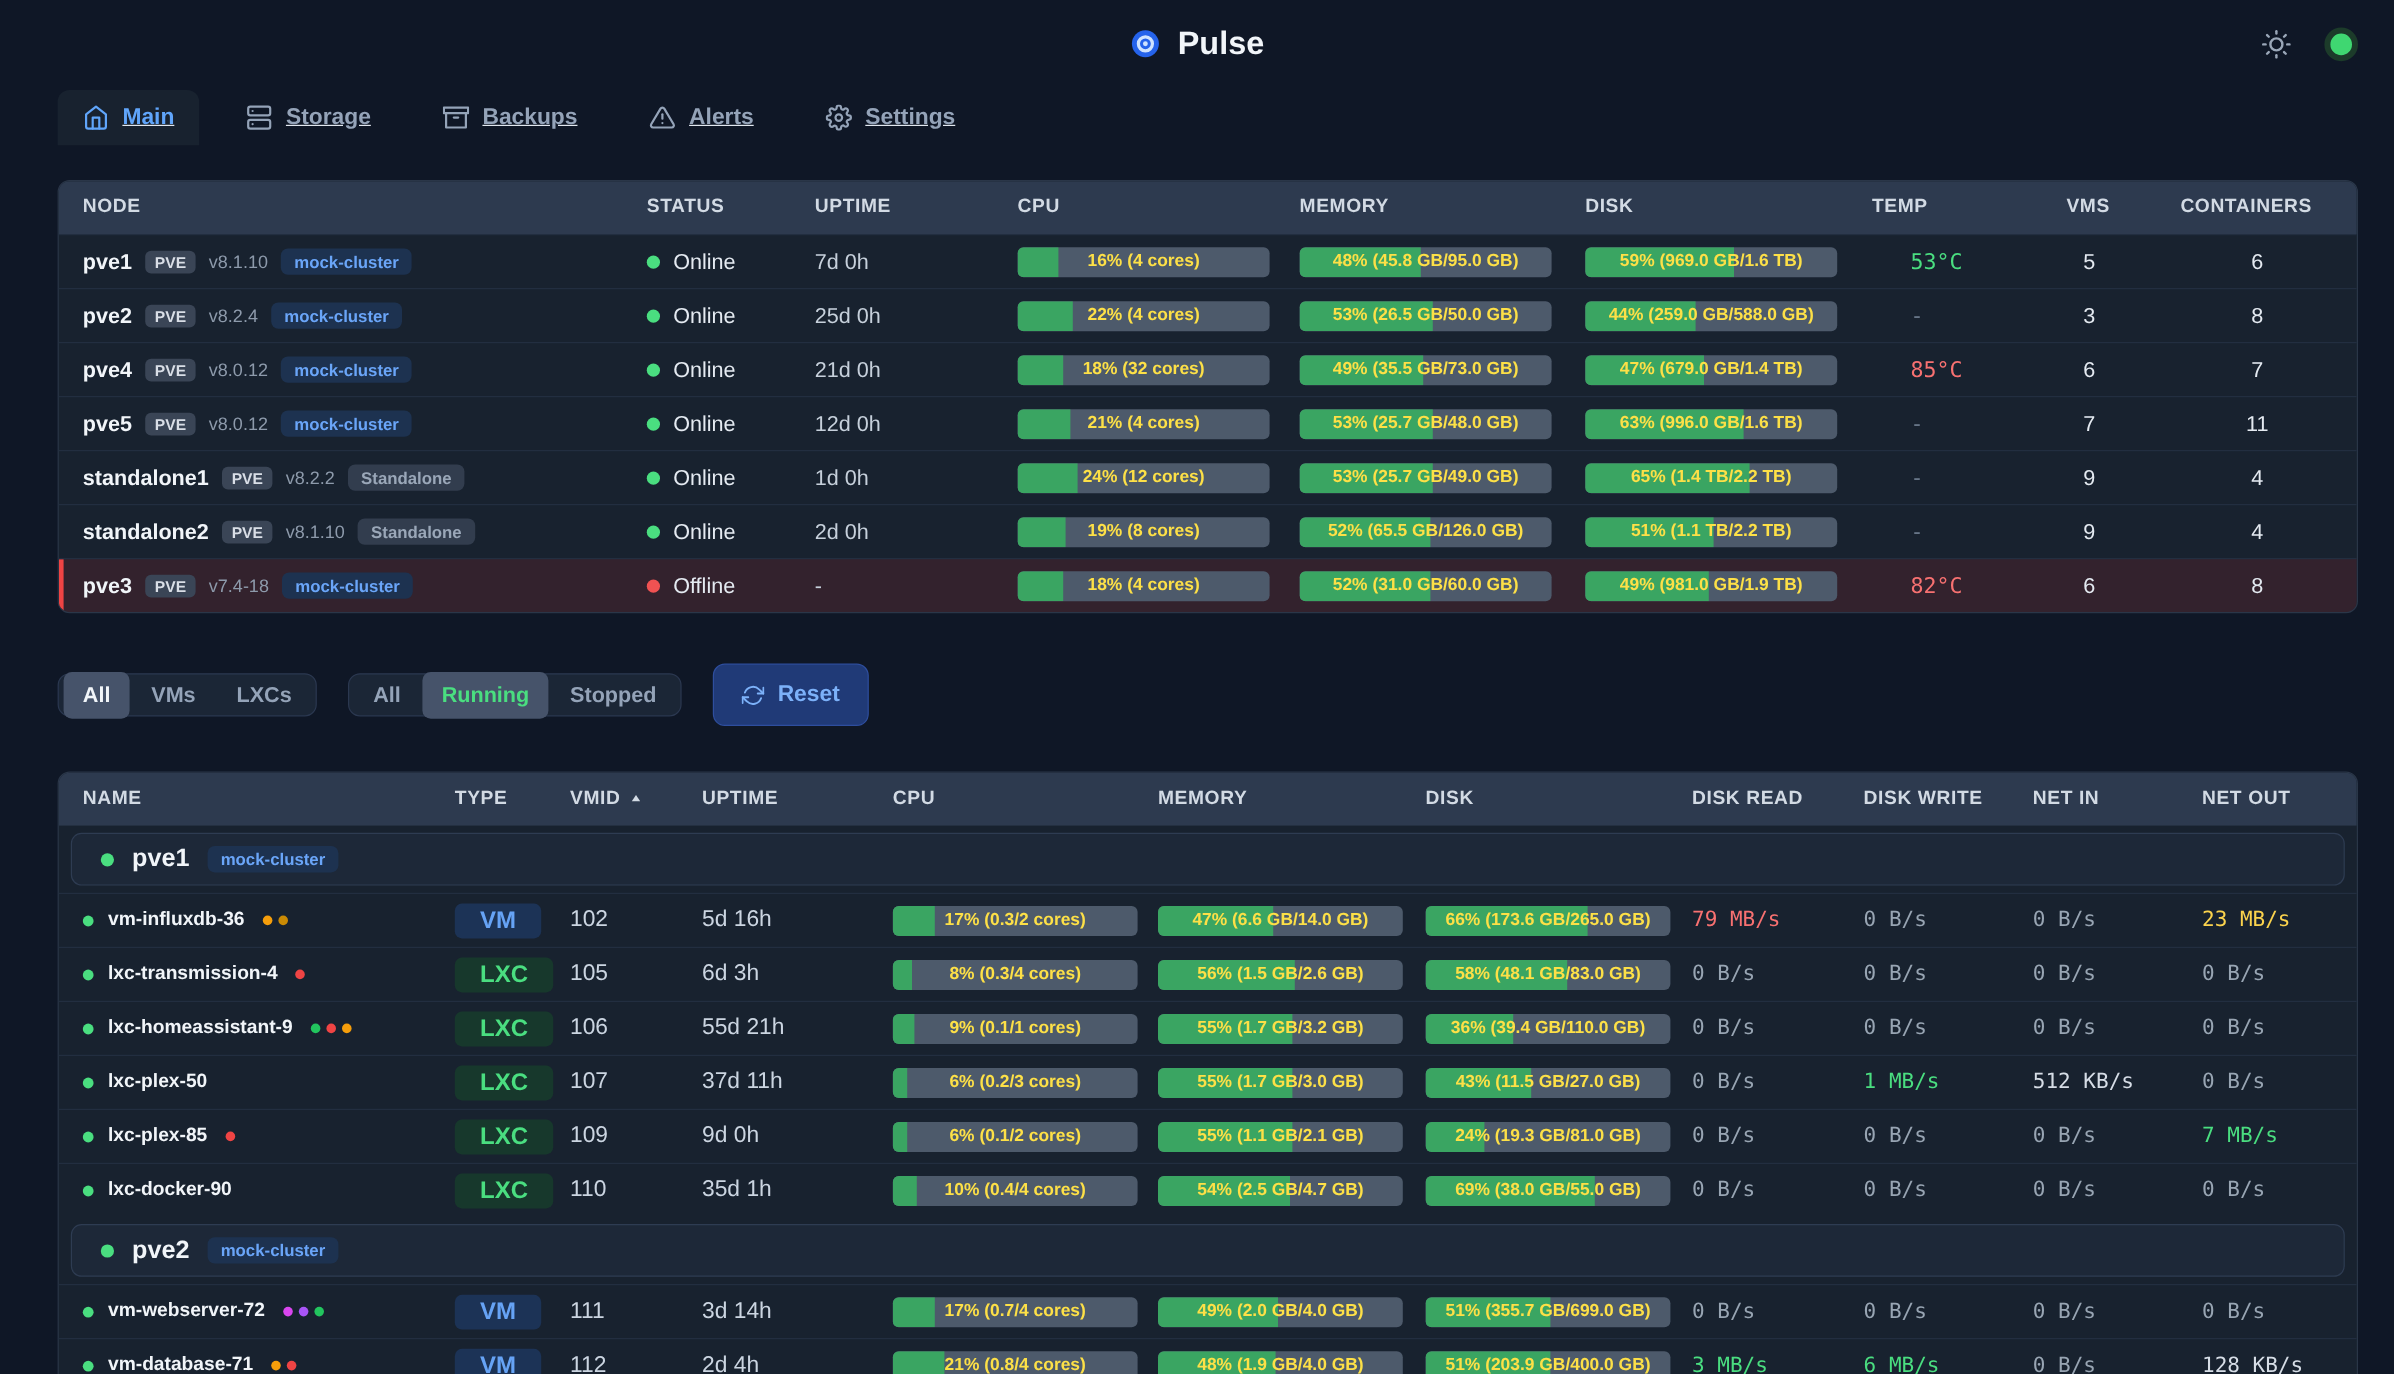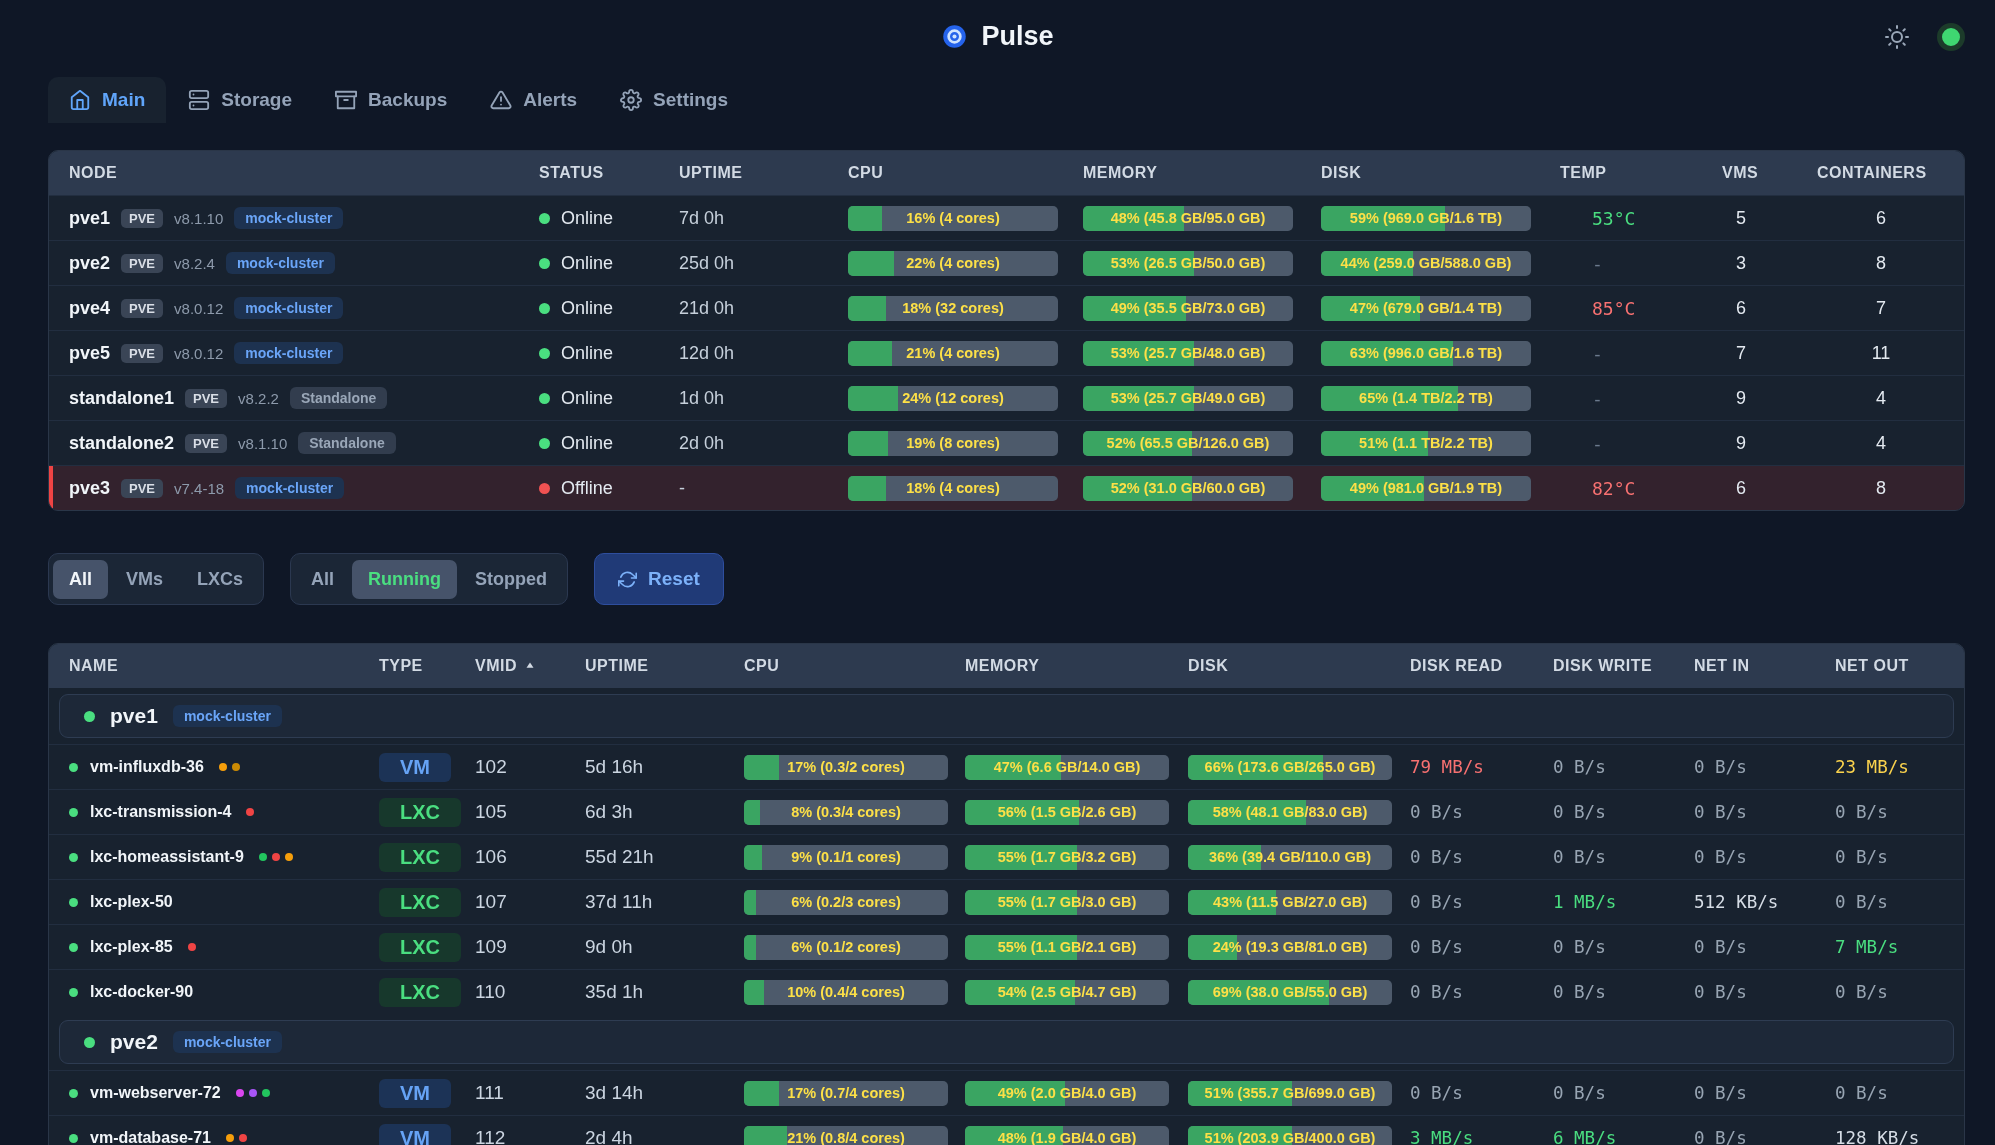--- a/index.html
+++ b/index.html
@@ -21,21 +21,21 @@
 
   
   .app-header { height:73px; display:flex; align-items:center; justify-content:center; position:relative; }
   .logo { display:flex; align-items:center; gap:13px; }
   .logo-text { font-size:27px; font-weight:700; color:#f1f5f9; }
   .header-right { position:absolute; right:30px; top:50%; transform:translateY(-50%); display:flex; align-items:center; gap:28px; }
   .theme-btn { background:none; border:none; color:#9aa7b8; cursor:pointer; display:flex; }
   .avatar { width:28px; height:28px; border-radius:50%; background:#3fd771; border:5px solid #1c3b2a; }
 
   
-  .tabs { display:flex; align-items:flex-end; gap:1px; height:50px; padding:0 48px; }
+  .tabs { display:flex; align-items:center; gap:18px; height:50px; padding:0 48px;text-decoration:underline; }
   .tab { display:flex; align-items:center; gap:11px; padding:12px 21px; background:transparent; border:none;
          color:#94a3b8; font-size:19px; font-weight:600; font-family:inherit; border-radius:10px 10px 0 0; cursor:pointer; }
   .tab.active { background:#18222f; color:#60a5fa; }
 
   
   .main { padding:0 30px 0 48px; }
   .card { background:#18222f; border:1px solid #2a3648; border-radius:10px; overflow:hidden; }
   .nodes-card { margin-top:27px;text-align:center; }
   .guests-card { margin-top:38px; }
 
@@ -76,21 +76,21 @@
   .temp-none { color:#6b7a8d; }
   .vms-cell { font-size:18px; color:#e4eaf1; padding-left:14px; }
   .cont-cell { font-size:18px; color:#e4eaf1; justify-content:center; }
 
   
   .filter-bar { display:flex; align-items:center; gap:26px; margin-top:42px; height:52px; }
   .search-wrap { flex:1; height:52px; background:#141e2b; border:1px solid #2b3850; border-radius:10px;
                  display:flex; align-items:center; gap:13px; padding:0 18px; color:#64748b; }
   .search-wrap input { flex:1; background:transparent; border:none; outline:none; color:#e2e8f0; font-size:19px; font-family:inherit; }
   .search-wrap input::placeholder { color:#64748b; }
-  .seg { display:flex; align-items:center; gap:2px; background:#1b2636; border:1px solid #2b3850; border-radius:10px; padding:4px; height:52px; }
+  .seg { display:flex; align-items:center; gap:2px; background:#1b2636; border:1px solid #2b3850; border-radius:10px; padding:4px; height:36px; }
   .seg-btn { border:none; background:transparent; color:#94a3b8; font-size:18px; font-weight:600; font-family:inherit;
              padding:9px 16px; border-radius:7px; cursor:pointer; white-space:nowrap; }
   .seg-btn.active { background:#46536a; color:#f1f5f9; }
   .seg-btn.active.green-text { color:#4ade80; }
   .reset-btn { height:52px; display:flex; align-items:center; gap:11px; padding:0 23px; background:#203a77;
                border:1px solid #2e4e9e; border-radius:10px; color:#7cb1f9; font-size:19px; font-weight:600; font-family:inherit; cursor:pointer; }
 
   
   .group-row { margin:6px 10px; height:44px; background:#1d2838; border:1px solid #2e3c52; border-radius:9px;
                display:flex; align-items:center; gap:15px; padding:0 24px; cursor:pointer; }

